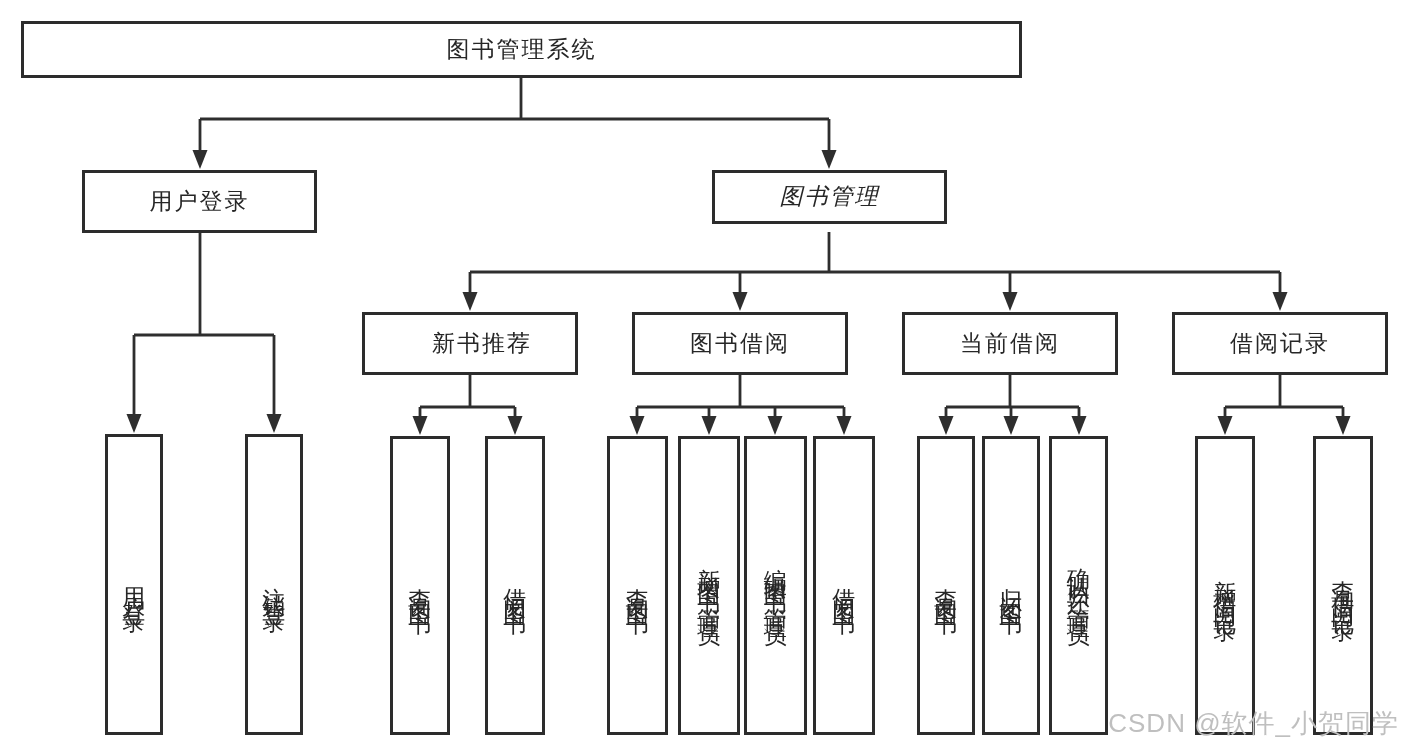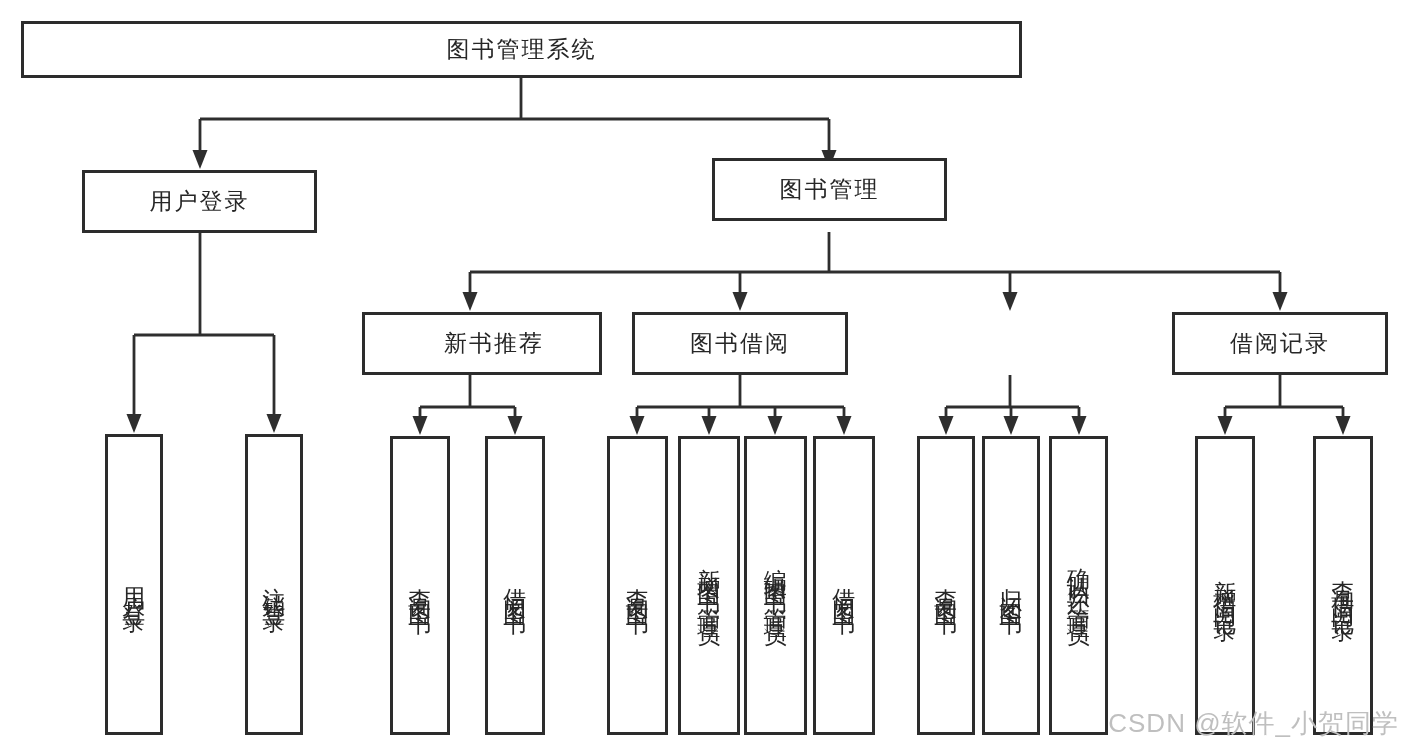--- a/index.html
+++ b/index.html
@@ -95,28 +95,31 @@
       <polygon points="1217.5,416 1232.5,416 1225,435" fill="#2e2e2e"></polygon>
       <line x1="1343" y1="407" x2="1343" y2="420" stroke="#2e2e2e" stroke-width="2.8"></line>
       <polygon points="1335.5,416 1350.5,416 1343,435" fill="#2e2e2e"></polygon>
     </svg>
     <div class="node h" style="left: 21px; top: 14px; width: 1001px; height: 57px; margin-top: 7px;">
       <span>图书管理系统</span>
     </div>
     <div class="node h" style="left: 82px; top: 170px; width: 235px; height: 63px;">
       <span>用户登录</span>
     </div>
-    <div class="node h" style="left: 712px; top: 158px; width: 235px; height: 63px;">
+    <div class="node h" style="left: 712px; top: 170px; width: 235px; height: 54px; font-style: italic;">
       <span>图书管理</span>
     </div>
-    <div class="node h" style="left: 362px; top: 312px; width: 240px; height: 63px; padding-left: 24px;">
+    <div class="node h" style="left: 362px; top: 312px; width: 216px; height: 63px; padding-left: 24px;">
       <span>新书推荐</span>
     </div>
     <div class="node h" style="left: 632px; top: 312px; width: 216px; height: 63px; font-family: Liberation Serif, serif;">
       <span>图书借阅</span>
+    </div>
+    <div class="node h" style="left: 902px; top: 312px; width: 216px; height: 63px;">
+      <span>当前借阅</span>
     </div>
     <div class="node h" style="left: 1172px; top: 312px; width: 216px; height: 63px;">
       <span>借阅记录</span>
     </div>
     <div class="node v" style="left: 105px; top: 434px; width: 58px; height: 301px;">
       <span>用户登录</span>
     </div>
     <div class="node v" style="left: 245px; top: 434px; width: 58px; height: 301px;">
       <span>注销登录</span>
     </div>

